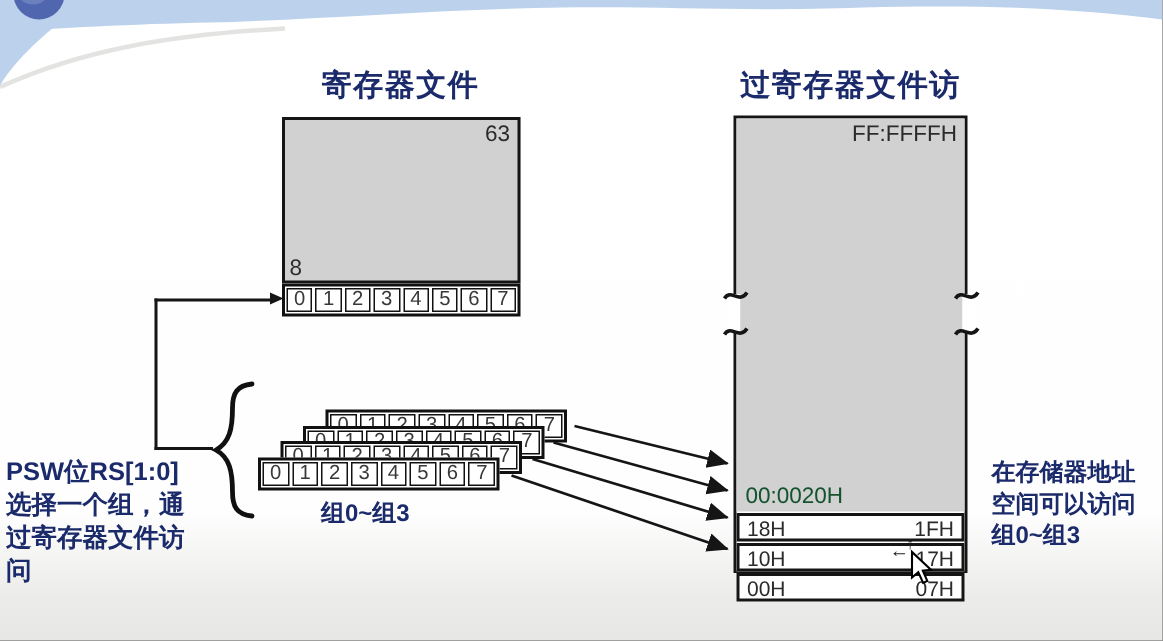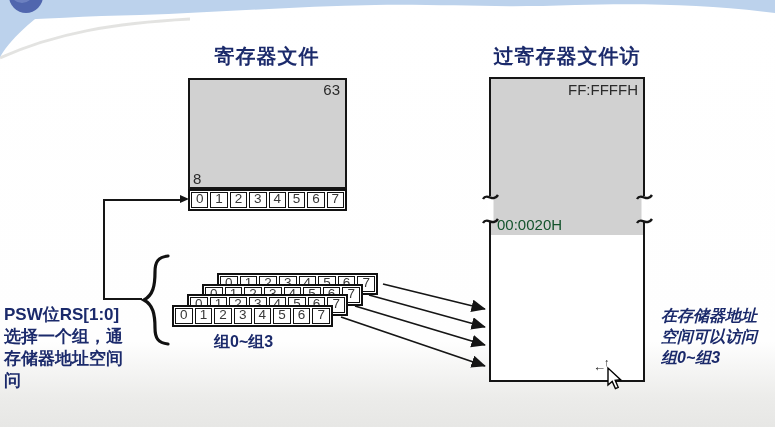--- a/index.html
+++ b/index.html
@@ -12,21 +12,21 @@
   svg{display:block;}
   
   .title{
     position:absolute;color:#1b2a6b;font-weight:bold;font-size:20px;
     text-align:center;letter-spacing:1px;white-space:nowrap;
   }
   .note{
     position:absolute;color:#1b2a6b;font-weight:bold;white-space:pre-line;
   }
   .note-left{left:4px;top:304px;width:150px;font-size:17px;line-height:22px;}
-  .note-right{left:661px;top:305px;width:112px;font-size:16px;line-height:21px;font-style:italic;}
+  .note-right{left:661px;top:305px;width:112px;font-size:16px;line-height:21px;}
   .bank-label{position:absolute;left:214px;top:332px;color:#1b2a6b;font-weight:bold;font-size:16px;}
   
   .regbox{
     position:absolute;left:188px;top:78px;width:159px;height:111px;
     background:#d1d1d1;border:2.6px solid #151515;box-sizing:border-box;
   }
   .corner63{position:absolute;top:1px;right:5px;font-size:15px;color:#2b2b2b;text-align:center;}
   .corner8{position:absolute;bottom:0px;left:3px;font-size:15px;color:#2b2b2b;}
   
   .cellrow{
@@ -44,21 +44,21 @@
   .tri-right{
     position:absolute;width:0;height:0;
     border-top:4.6px solid transparent;border-bottom:4.6px solid transparent;
     border-left:9px solid #151515;
   }
   
   .membox{
     position:absolute;left:489px;top:77px;width:156px;height:305px;
     border:2.6px solid #151515;box-sizing:border-box;background:#fff;
   }
-  .memgray{position:relative;width:100%;height:156px;background:#d1d1d1;}
+  .memgray{position:relative;width:100%;height:262px;background:#d1d1d1;}
   .memtop{position:absolute;top:2px;right:5px;font-size:15px;color:#2b2b2b;}
   .memmid{position:absolute;bottom:2px;left:6px;font-size:15px;color:#14532d;}
   .memrows{position:relative;width:100%;}
   .memrow{
     box-sizing:border-box;height:19px;margin-top:1px;
     border:2.2px solid #151515;background:#fff;
     display:flex;justify-content:space-between;align-items:center;
     padding:0 5px;font-size:14px;color:#2b2b2b;
   }
 </style>
@@ -157,35 +157,47 @@
     <line x1="23" y1="40" x2="153" y2="79" stroke="#151515" stroke-width="1.8" marker-end="url(#ah)"></line>
     <line x1="9" y1="51" x2="153" y2="100" stroke="#151515" stroke-width="1.8" marker-end="url(#ah)"></line>
   </svg>
 
   <div class="membox">
     <div class="memgray">
       <div class="memtop">FF:FFFFH</div>
       <div class="memmid">00:0020H</div>
     </div>
     <div class="memrows">
+      <div class="memrow">
+        <span>18H</span>
+        <span>1FH</span>
+      </div>
+      <div class="memrow">
+        <span>10H</span>
+        <span>17H</span>
+      </div>
+      <div class="memrow">
+        <span>00H</span>
+        <span>07H</span>
+      </div>
     </div>
   </div>
 
   <svg class="abs" style="left:479px;top:187px;z-index:6;pointer-events:none;" width="184" height="44" viewBox="0 0 184 44">
     <rect x="9" y="9" width="5.5" height="26" fill="#fff"></rect>
     <rect x="162.5" y="9" width="5.5" height="26" fill="#fff"></rect>
     <path d="M4,12 C8,5 14,16 19,8" fill="none" stroke="#151515" stroke-width="2.4"></path>
     <path d="M4,36 C8,29 14,40 19,32" fill="none" stroke="#151515" stroke-width="2.4"></path>
     <path d="M158,12 C162,5 168,16 173,8" fill="none" stroke="#151515" stroke-width="2.4"></path>
     <path d="M158,36 C162,29 168,40 173,32" fill="none" stroke="#151515" stroke-width="2.4"></path>
   </svg>
 
   <div class="note note-left">PSW位RS[1:0]
 选择一个组，通
-存储器地址空间
+过寄存器文件访
 问</div>
   <div class="note note-right">在存储器地址
 空间可以访问
 组0~组3</div>
 
   <svg class="abs" style="left:591px;top:352px;z-index:9;pointer-events:none;" width="36" height="42" viewBox="0 0 36 42">
     <text x="2" y="19" font-size="13" fill="#222">←</text>
     <text x="13" y="14" font-size="11" fill="#222">↑</text>
     <path d="M17,16 L17,33 L21.2,29.4 L24.4,36.6 L27.2,35.3 L24.2,28.4 L29.6,27.8 Z" fill="#fff" stroke="#000" stroke-width="1.4"></path>
   </svg>

